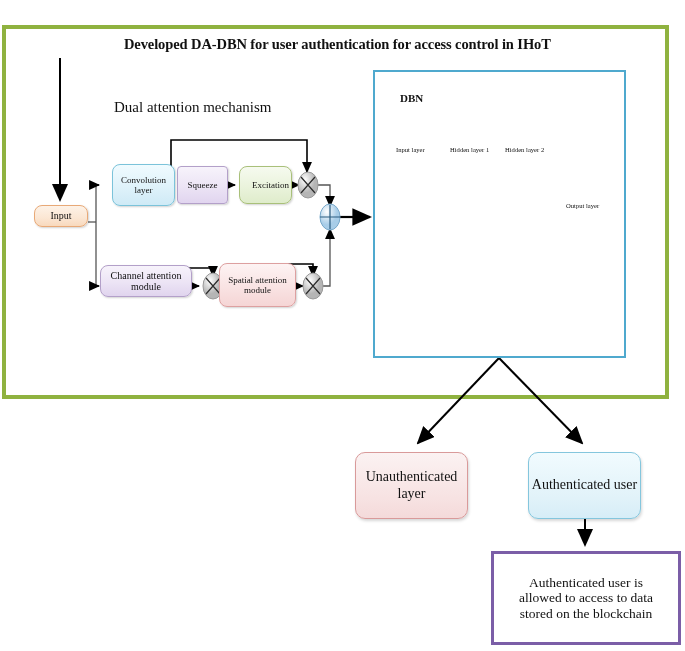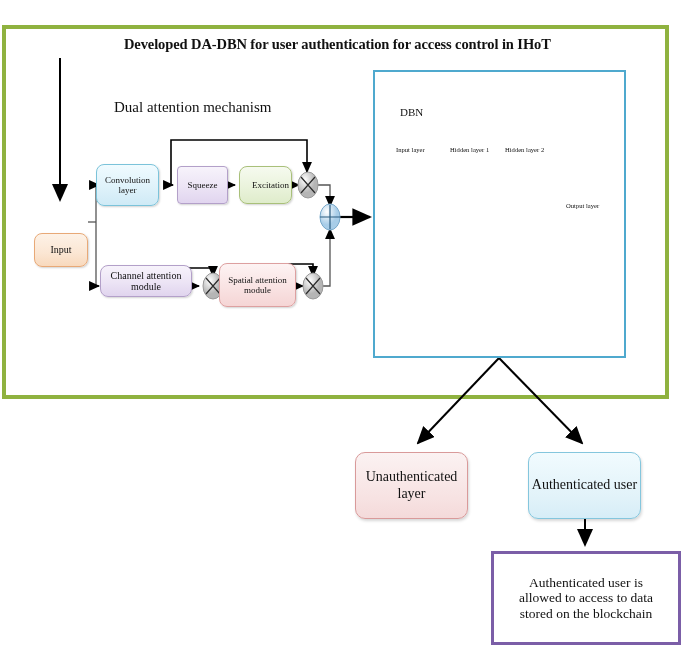--- a/index.html
+++ b/index.html
@@ -13,25 +13,25 @@
   .lbl{position:absolute;white-space:nowrap;}
 
   
   #user-attributes{left:6px;top:4px;width:112px;height:54px;border:1.5px solid #8d8d8d;
       border-radius:11px;font-size:15px;
       background:linear-gradient(180deg,#f3f3f3 0%,#e2e2e2 45%,#cfcfcf 78%,#dedede 100%);
       box-shadow:1px 2px 3px rgba(0,0,0,.28);}
   #title{left:124px;top:36px;font-size:14.5px;font-weight:bold;letter-spacing:-.1px;}
   #dual-label{left:114px;top:99px;font-size:15px;}
 
-  #input-box{left:34px;top:205px;width:54px;height:34px;border:1.3px solid #e8a977;
+  #input-box{left:34px;top:205px;width:54px;height:22px;border:1.3px solid #e8a977;
       border-radius:8px;font-size:10px;
       background:linear-gradient(180deg,#fdf2e7 0%,#fbe6d3 60%,#f8d9bd 100%);
-      box-shadow:1px 1px 2px rgba(0,0,0,.18);margin-top:28px;}
-  #conv-box{left:96px;top:164px;width:63px;height:42px;border:1.3px solid #7bc3da;
+      box-shadow:1px 1px 2px rgba(0,0,0,.18);}
+  #conv-box{left:112px;top:164px;width:63px;height:42px;border:1.3px solid #7bc3da;
       border-radius:8px;font-size:9px;
       background:linear-gradient(180deg,#f0fbff 0%,#dff2fa 55%,#cfeaf6 100%);
       box-shadow:1px 1px 2px rgba(0,0,0,.18);}
   #squeeze-box{left:177px;top:166px;width:51px;height:38px;border:1.3px solid #b3a0c9;
       border-radius:4px;font-size:9px;
       background:linear-gradient(180deg,#f7f3fb 0%,#ece4f5 55%,#e1d5ef 100%);
       box-shadow:1px 1px 2px rgba(0,0,0,.18);}
   #excitation-box{left:239px;top:166px;width:53px;height:38px;border:1.3px solid #a9c07a;
       border-radius:8px;font-size:9px;
       background:linear-gradient(180deg,#f6faef 0%,#eaf3dc 55%,#dfeccb 100%);
@@ -40,21 +40,21 @@
       border-radius:8px;font-size:10px;
       background:linear-gradient(180deg,#f7f3fb 0%,#ece4f5 55%,#e0d4ee 100%);
       box-shadow:1px 1px 2px rgba(0,0,0,.18);}
   #spatial-box{left:219px;top:263px;width:77px;height:44px;border:1.3px solid #dda0a0;
       border-radius:8px;font-size:9px;
       background:linear-gradient(180deg,#fdf3f3 0%,#f9e3e3 55%,#f5d5d5 100%);
       box-shadow:1px 1px 2px rgba(0,0,0,.18);}
 
   #dbn-panel{left:373px;top:70px;width:253px;height:288px;border:2.4px solid #4fa9ce;
       background:#ffffff;}
-  #dbn-title{left:400px;top:106px;font-size:11px;font-weight:normal;}
+  #dbn-title{left:400px;top:92px;font-size:11px;font-weight:bold;}
   #lbl-input-layer{left:396px;top:146px;font-size:6.6px;}
   #lbl-hidden1{left:450px;top:146px;font-size:6.6px;}
   #lbl-hidden2{left:505px;top:146px;font-size:6.6px;}
   #lbl-output{left:566px;top:202px;font-size:6.6px;}
 
   #unauth-box{left:355px;top:452px;width:113px;height:67px;border:1.4px solid #d99a9a;
       border-radius:10px;font-size:14px;
       background:linear-gradient(180deg,#fbf2f2 0%,#f7e2e2 70%,#f4dada 100%);
       box-shadow:1px 2px 3px rgba(0,0,0,.16);}
   #auth-box{left:528px;top:452px;width:113px;height:67px;border:1.4px solid #84c6dd;

